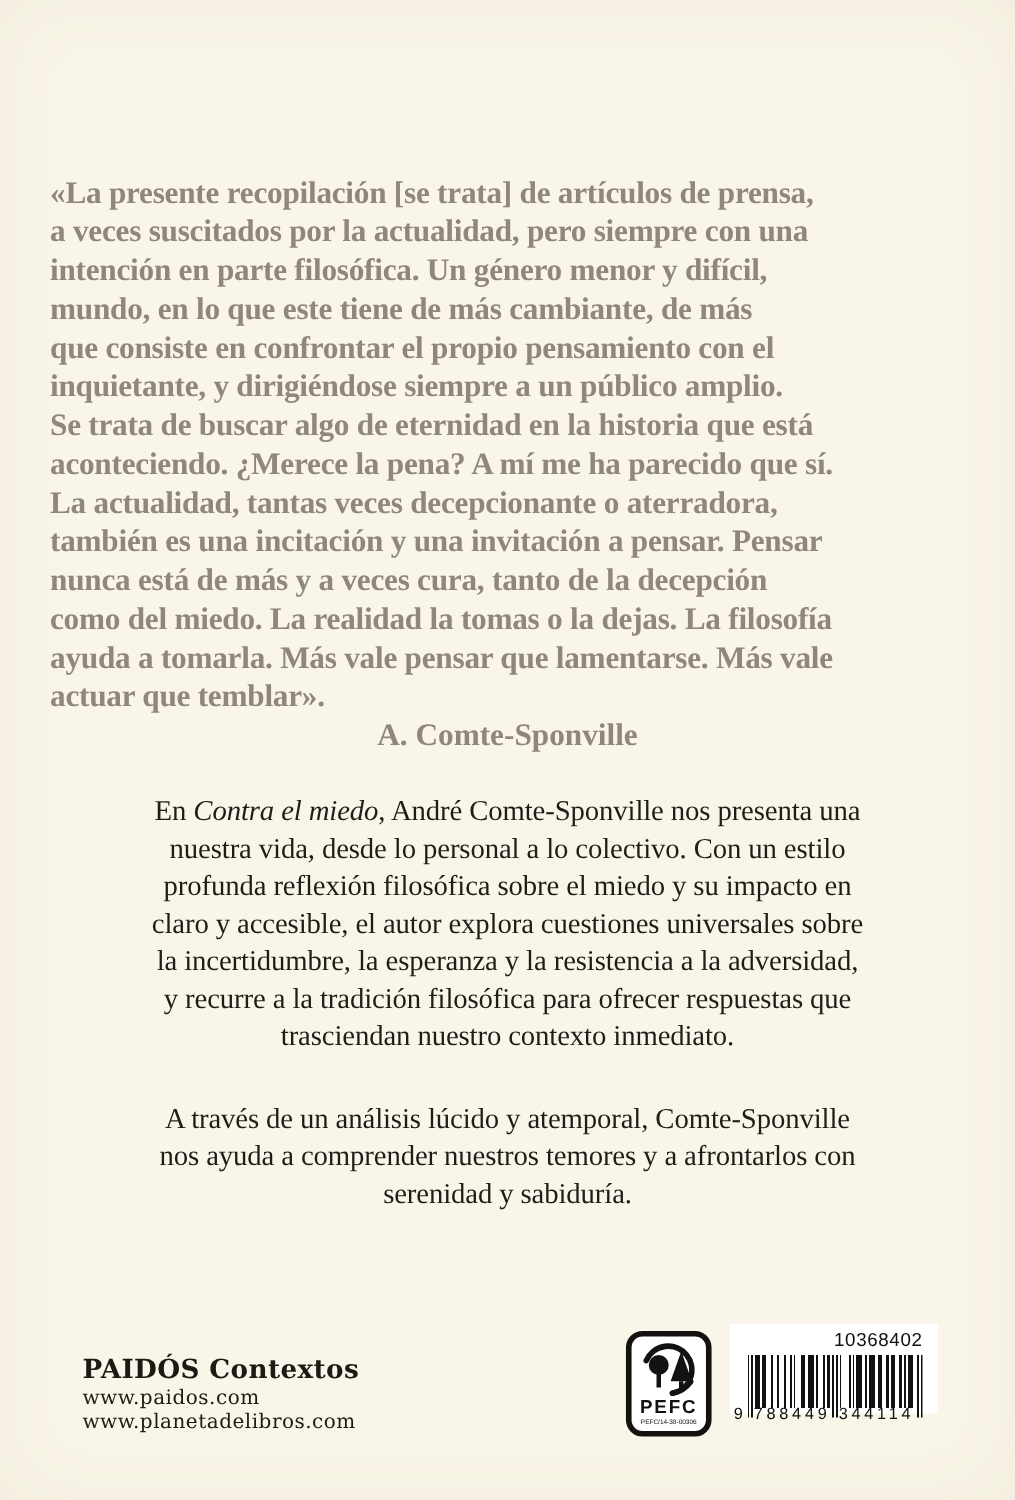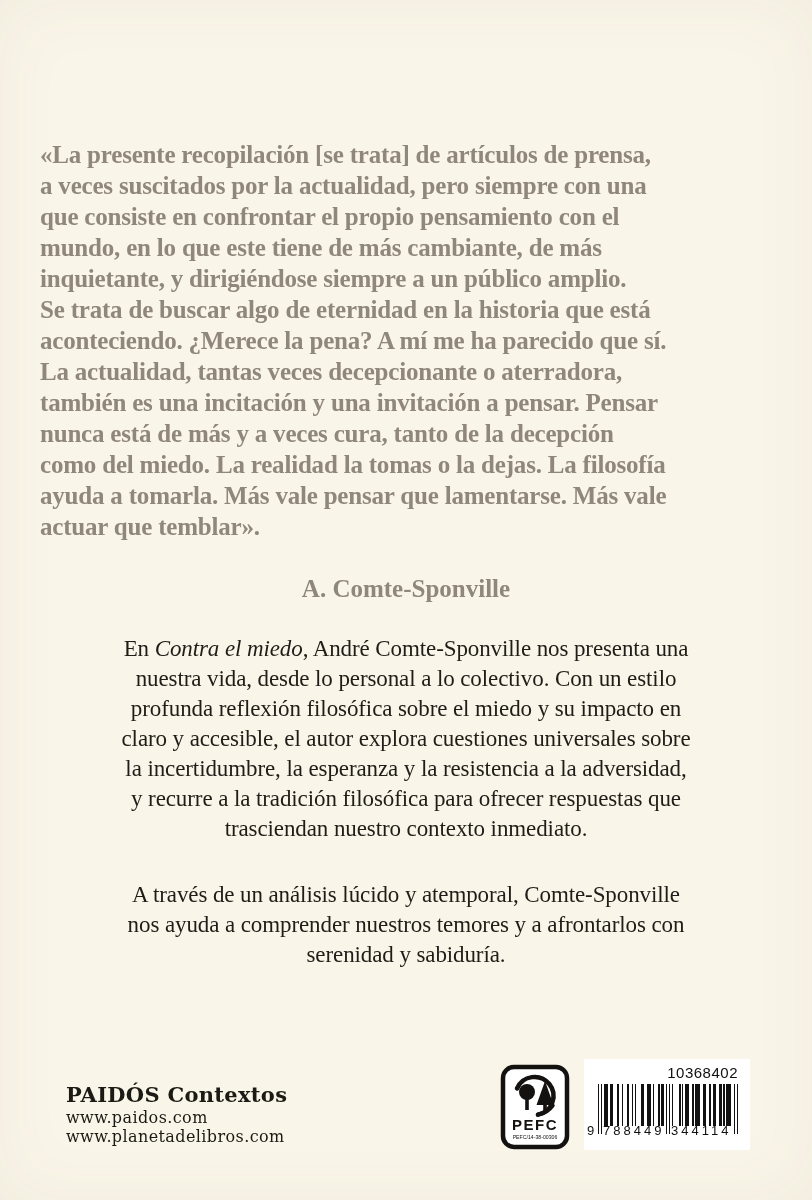--- a/index.html
+++ b/index.html
@@ -55,21 +55,21 @@
     font-family:"DejaVu Serif", serif;
     font-size:16px;line-height:19px;
     letter-spacing:0.4px;
   }
   .pefc{
     position:absolute;left:500px;top:1064px;
     width:70px;height:66px;
   }
   .barcode-box{
     position:absolute;left:584px;top:1059px;
-    width:166px;height:91px;
+    width:166px;height:72px;
     background:#ffffff;
     box-sizing:border-box;
     padding:5px 12px 0 12px;
   }
   .sku{
     font-family:"Liberation Sans", sans-serif;
     font-size:15px;line-height:17px;
     text-align:right;
     color:#111;
     letter-spacing:0.5px;
@@ -87,22 +87,23 @@
   .ean .g2{left:73px;width:60px;text-align:left;letter-spacing:3px;}
 </style>
 </head>
 <body>
 
 <div class="cover">
 
   <div class="quote">
       <div class="tline">«La presente recopilación [se trata] de artículos de prensa,</div>
       <div class="tline">a veces suscitados por la actualidad, pero siempre con una</div>
+      <div class="tline">intención en parte filosófica. Un género menor y difícil,</div>
+      <div class="tline">mundo, en lo que este tiene de más cambiante, de más</div>
       <div class="tline">que consiste en confrontar el propio pensamiento con el</div>
-      <div class="tline">mundo, en lo que este tiene de más cambiante, de más</div>
       <div class="tline">inquietante, y dirigiéndose siempre a un público amplio.</div>
       <div class="tline">Se trata de buscar algo de eternidad en la historia que está</div>
       <div class="tline">aconteciendo. ¿Merece la pena? A mí me ha parecido que sí.</div>
       <div class="tline">La actualidad, tantas veces decepcionante o aterradora,</div>
       <div class="tline">también es una incitación y una invitación a pensar. Pensar</div>
       <div class="tline">nunca está de más y a veces cura, tanto de la decepción</div>
       <div class="tline">como del miedo. La realidad la tomas o la dejas. La filosofía</div>
       <div class="tline">ayuda a tomarla. Más vale pensar que lamentarse. Más vale</div>
       <div class="tline">actuar que temblar».</div>
     </div>

